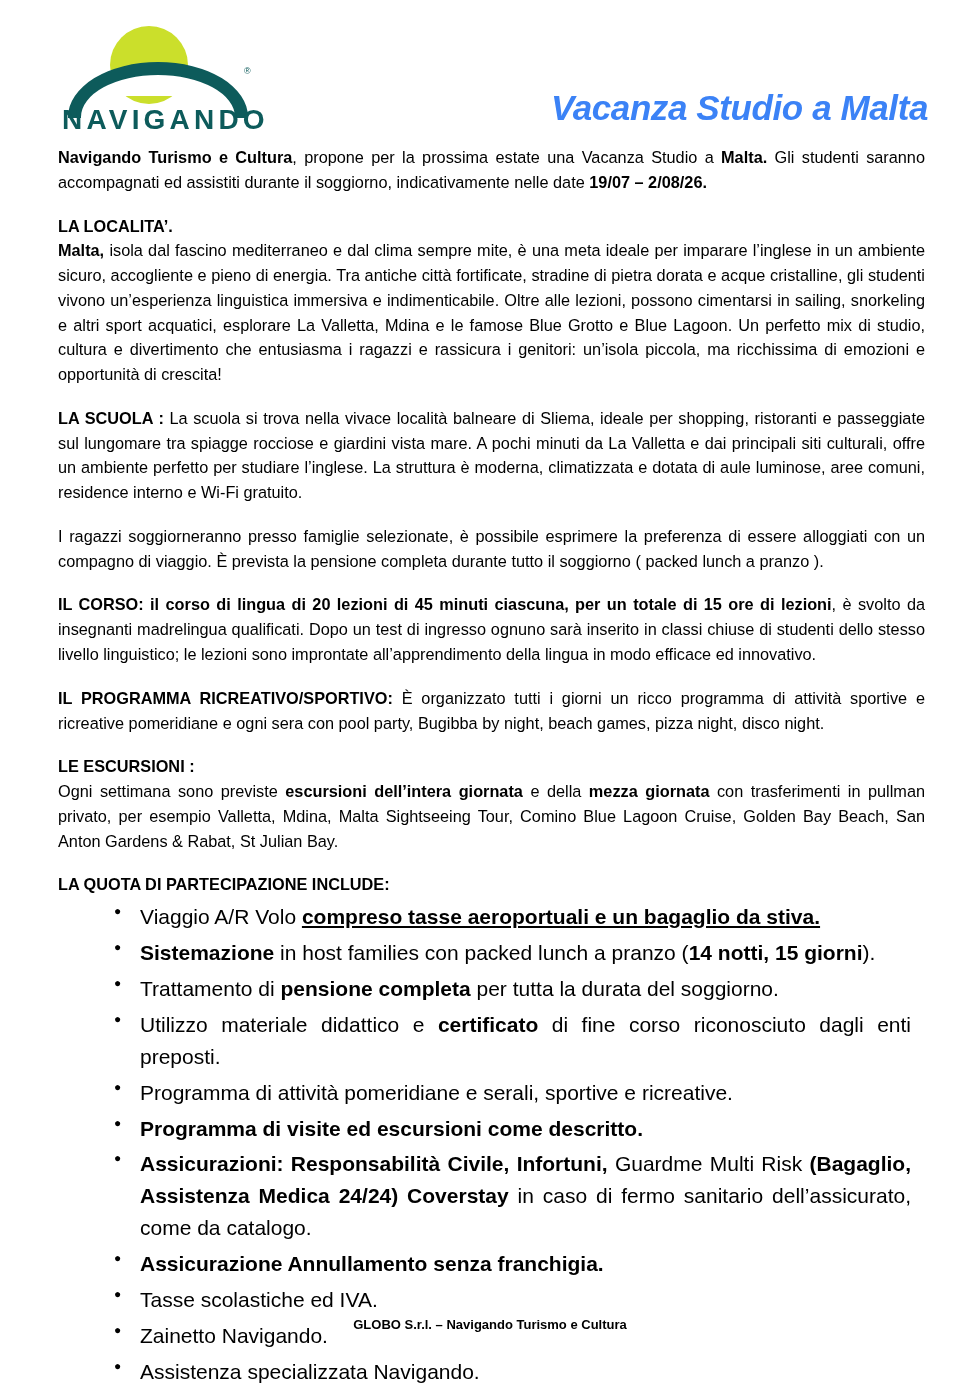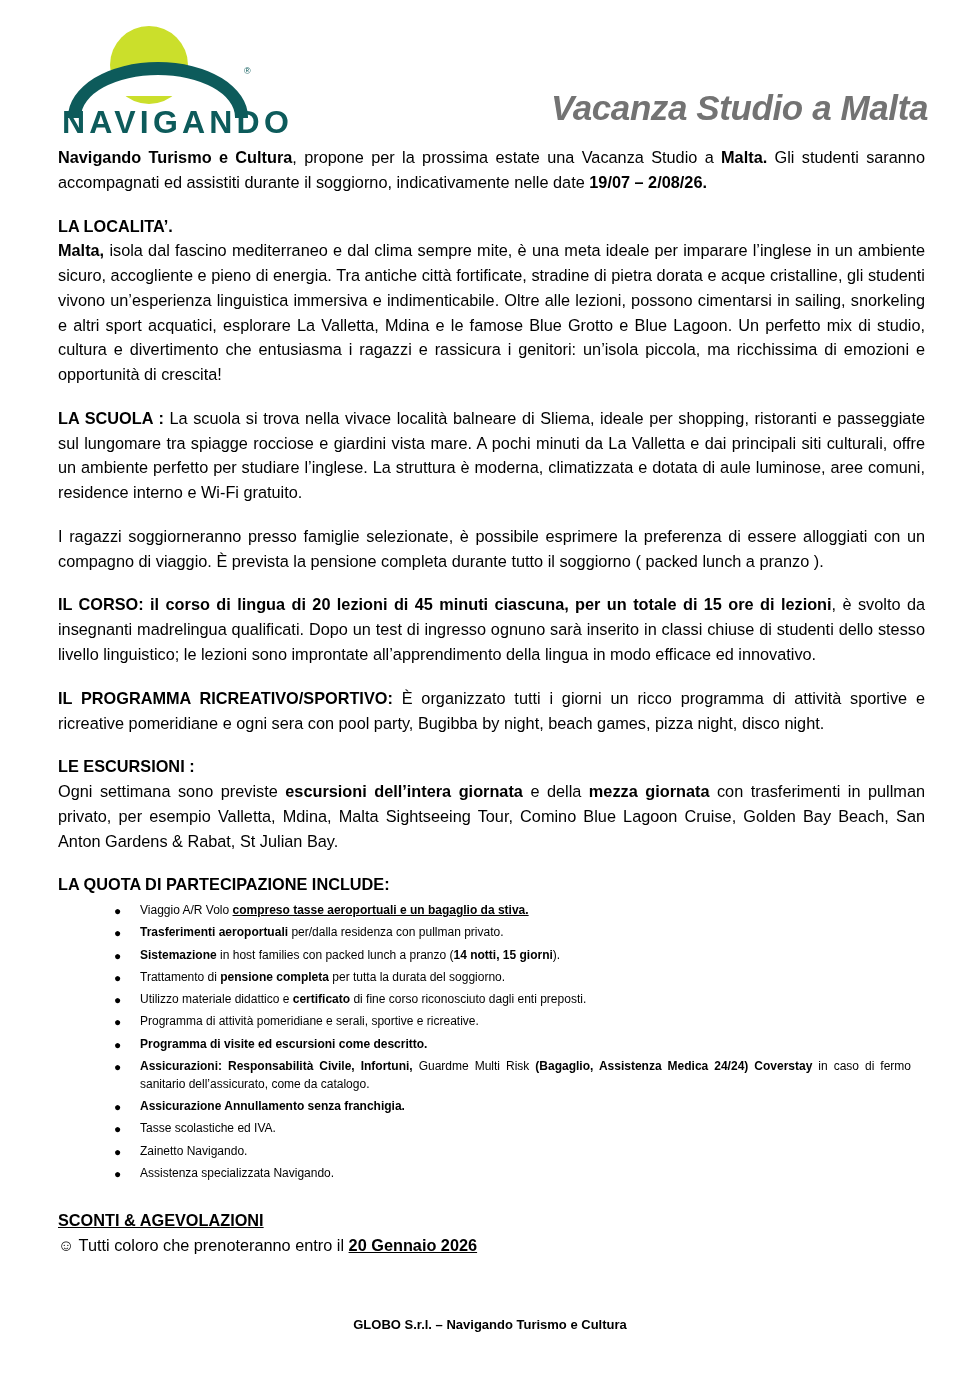--- a/index.html
+++ b/index.html
@@ -86,34 +86,34 @@
     color: #0d5b5b;
     font-family: "Liberation Sans", sans-serif;
   }
   .logo-word {
     position: absolute;
     left: 0px;
     top: 88px;
     width: 200px;
     font-family: "Liberation Sans", sans-serif;
     font-weight: bold;
-    font-size: 32px;
+    font-size: 28px;
     letter-spacing: 4.2px;
     color: #0d5b5b;
     line-height: 1;
   }
 
   .doc-title {
     flex: 0 0 auto;
     margin-top: 70px;
     font-family: "Liberation Sans", sans-serif;
     font-style: italic;
     font-weight: bold;
     font-size: 35px;
-    color: #737373;
+    color: #3b82f6;
     letter-spacing: -0.4px;
     white-space: nowrap;
   }
 
   
   .content {
     padding: 0 55px 0 58px;
     box-sizing: border-box;
   }
 
@@ -137,21 +137,21 @@
     font-family: "Liberation Sans", sans-serif;
   }
 
   ul.bullets {
     margin: 4px 0 0 0;
     padding: 0 0 0 56px;
     list-style: none;
   }
   ul.bullets > li {
     position: relative;
-    font-size: 12px;
+    font-size: 21px;
     line-height: 1.52;
     margin: 0 14px 4px 0;
     padding-left: 26px;
     text-align: justify;
     font-family: "Liberation Sans", sans-serif;
   }
   ul.bullets > li::before {
     content: "\25CF";
     position: absolute;
     left: 0;
@@ -237,21 +237,20 @@
     <div class="spacer-md"></div>
 
     <div class="head-line">LE ESCURSIONI :</div>
     <p class="para"><span>Ogni settimana sono previste </span><b>escursioni dell’intera giornata</b><span> e della </span><b>mezza giornata</b><span> con trasferimenti in pullman privato, per esempio Valletta, Mdina, Malta Sightseeing Tour, Comino Blue Lagoon Cruise, Golden Bay Beach, San Anton Gardens &amp; Rabat, St Julian Bay.</span></p>
 
     <div class="spacer-md"></div>
 
     <div class="head-line">LA QUOTA DI PARTECIPAZIONE INCLUDE:</div>
     <ul class="bullets" id="quota-list">
         <li><span>Viaggio A/R Volo </span><b class="u">compreso tasse aeroportuali e un bagaglio da stiva.</b></li>
-        <li><b>Trasferimenti aeroportuali</b><span> per/dalla residenza con pullman privato.</span></li>
         <li><b>Sistemazione</b><span> in host families con packed lunch a pranzo (</span><b>14 notti, 15 giorni</b><span>).</span></li>
         <li><span>Trattamento di </span><b>pensione completa</b><span> per tutta la durata del soggiorno.</span></li>
         <li><span>Utilizzo materiale didattico e </span><b>certificato</b><span> di fine corso riconosciuto dagli enti preposti.</span></li>
         <li><span>Programma di attività pomeridiane e serali, sportive e ricreative.</span></li>
         <li><b>Programma di visite ed escursioni come descritto.</b></li>
         <li><b>Assicurazioni: Responsabilità Civile, Infortuni,</b><span> Guardme Multi Risk </span><b>(Bagaglio, Assistenza Medica 24/24) Coverstay</b><span> in caso di fermo sanitario dell’assicurato, come da catalogo.</span></li>
         <li><b>Assicurazione Annullamento senza franchigia.</b></li>
         <li><span>Tasse scolastiche ed IVA.</span></li>
         <li><span>Zainetto Navigando.</span></li>
         <li><span>Assistenza specializzata Navigando.</span></li>

